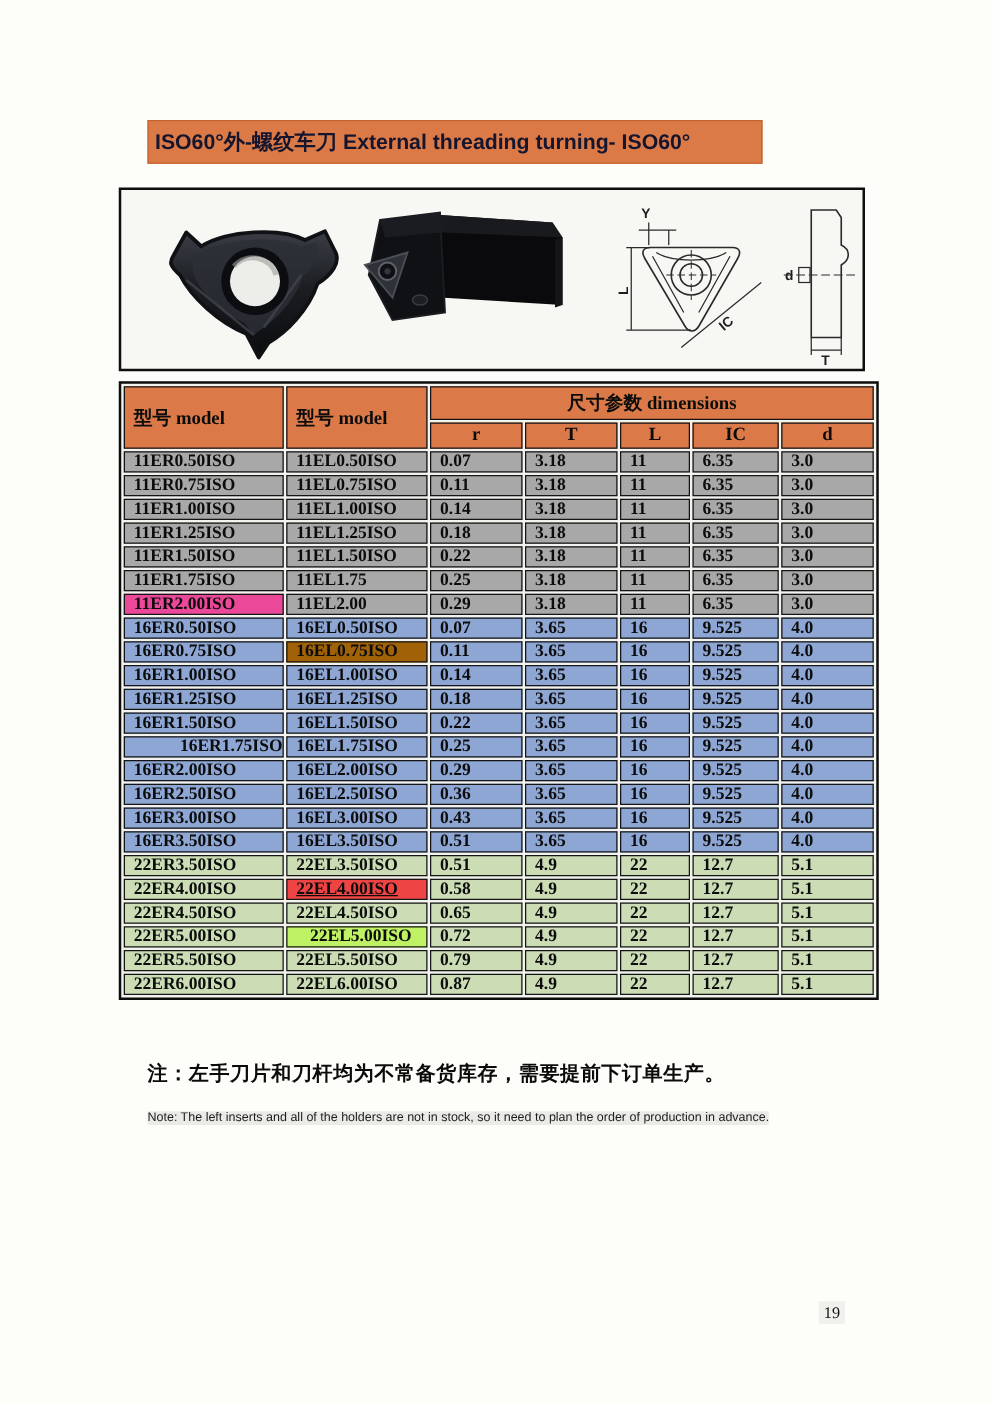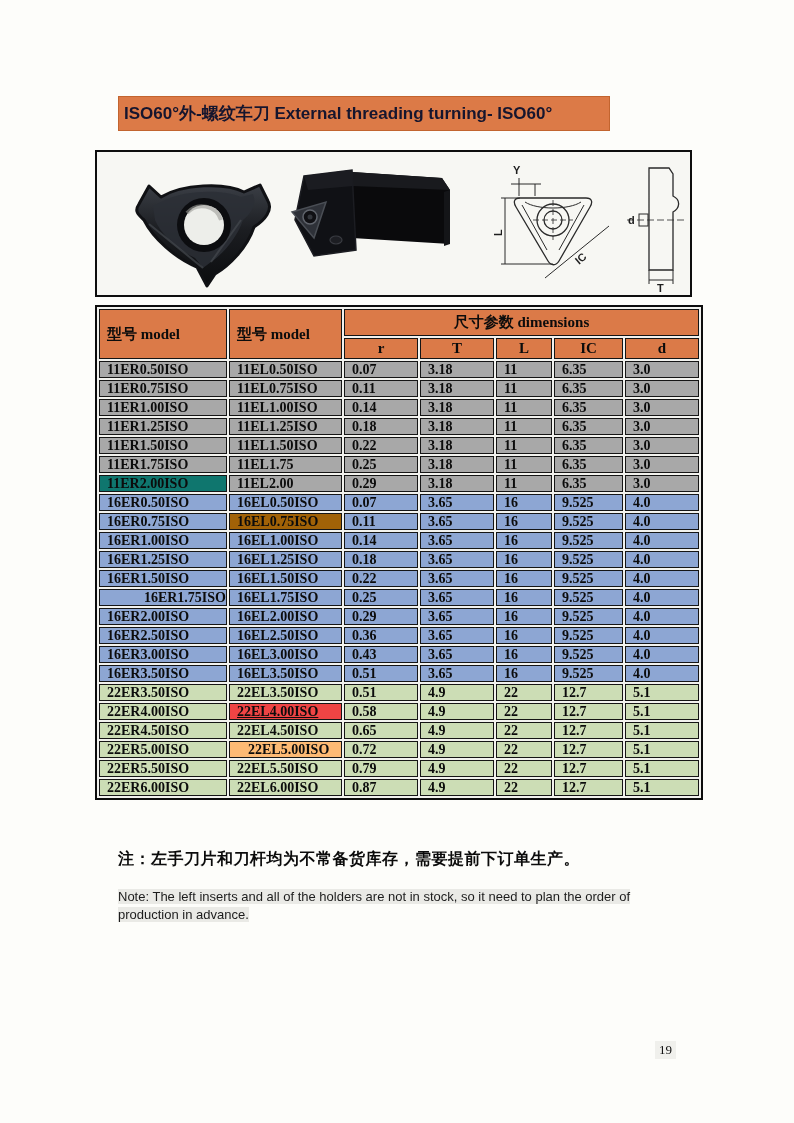--- a/index.html
+++ b/index.html
@@ -47,21 +47,21 @@
     height:16px;font-size:14px;font-weight:bold;line-height:15px;
     text-align:left;padding:0 0 0 7px;
   }
   .note-cn{
     position:absolute;left:118px;top:849px;width:580px;
     font-size:16px;font-weight:bold;color:#0b0b0b;letter-spacing:.5px;
     font-family:"Liberation Sans",sans-serif;
   }
   .note-en{
     position:absolute;left:118px;top:888px;width:572px;
-    font-size:13px;line-height:1.4;color:#1c1c1c;
+    font-size:10px;line-height:1.4;color:#1c1c1c;
     font-family:"Liberation Sans",sans-serif;
   }
   .note-en span{background:#eaeae6;}
   .page-number{
     position:absolute;left:655px;top:1041px;
     font-size:13px;color:#101010;background:#f0f0ec;padding:1px 4px;
     font-family:"Liberation Serif",serif;
   }
   .dim-label{font-family:"Liberation Sans",sans-serif;font-size:11px;fill:#1e1e1e;font-weight:bold;}
 </style>
@@ -206,21 +206,21 @@
       <tr>
         <td style="background: rgb(168, 168, 168);">11ER1.75ISO</td>
         <td style="background: rgb(168, 168, 168);">11EL1.75</td>
         <td style="background: rgb(168, 168, 168);">0.25</td>
         <td style="background: rgb(168, 168, 168);">3.18</td>
         <td style="background: rgb(168, 168, 168);">11</td>
         <td style="background: rgb(168, 168, 168);">6.35</td>
         <td style="background: rgb(168, 168, 168);">3.0</td>
       </tr>
       <tr>
-        <td style="background: #0f766e;">11ER2.00ISO</td>
+        <td style="background: #ec4899;">11ER2.00ISO</td>
         <td style="background: rgb(168, 168, 168);">11EL2.00</td>
         <td style="background: rgb(168, 168, 168);">0.29</td>
         <td style="background: rgb(168, 168, 168);">3.18</td>
         <td style="background: rgb(168, 168, 168);">11</td>
         <td style="background: rgb(168, 168, 168);">6.35</td>
         <td style="background: rgb(168, 168, 168);">3.0</td>
       </tr>
       <tr>
         <td style="background: rgb(141, 166, 211);">16ER0.50ISO</td>
         <td style="background: rgb(141, 166, 211);">16EL0.50ISO</td>
@@ -333,21 +333,21 @@
         <td style="background: rgb(204, 221, 181);">22ER4.50ISO</td>
         <td style="background: rgb(204, 221, 181);">22EL4.50ISO</td>
         <td style="background: rgb(204, 221, 181);">0.65</td>
         <td style="background: rgb(204, 221, 181);">4.9</td>
         <td style="background: rgb(204, 221, 181);">22</td>
         <td style="background: rgb(204, 221, 181);">12.7</td>
         <td style="background: rgb(204, 221, 181);">5.1</td>
       </tr>
       <tr>
         <td style="background: rgb(204, 221, 181);">22ER5.00ISO</td>
-        <td style="background: #fdba74; padding-left: 18px;">22EL5.00ISO</td>
+        <td style="background: #bef264; padding-left: 18px;">22EL5.00ISO</td>
         <td style="background: rgb(204, 221, 181);">0.72</td>
         <td style="background: rgb(204, 221, 181);">4.9</td>
         <td style="background: rgb(204, 221, 181);">22</td>
         <td style="background: rgb(204, 221, 181);">12.7</td>
         <td style="background: rgb(204, 221, 181);">5.1</td>
       </tr>
       <tr>
         <td style="background: rgb(204, 221, 181);">22ER5.50ISO</td>
         <td style="background: rgb(204, 221, 181);">22EL5.50ISO</td>
         <td style="background: rgb(204, 221, 181);">0.79</td>

